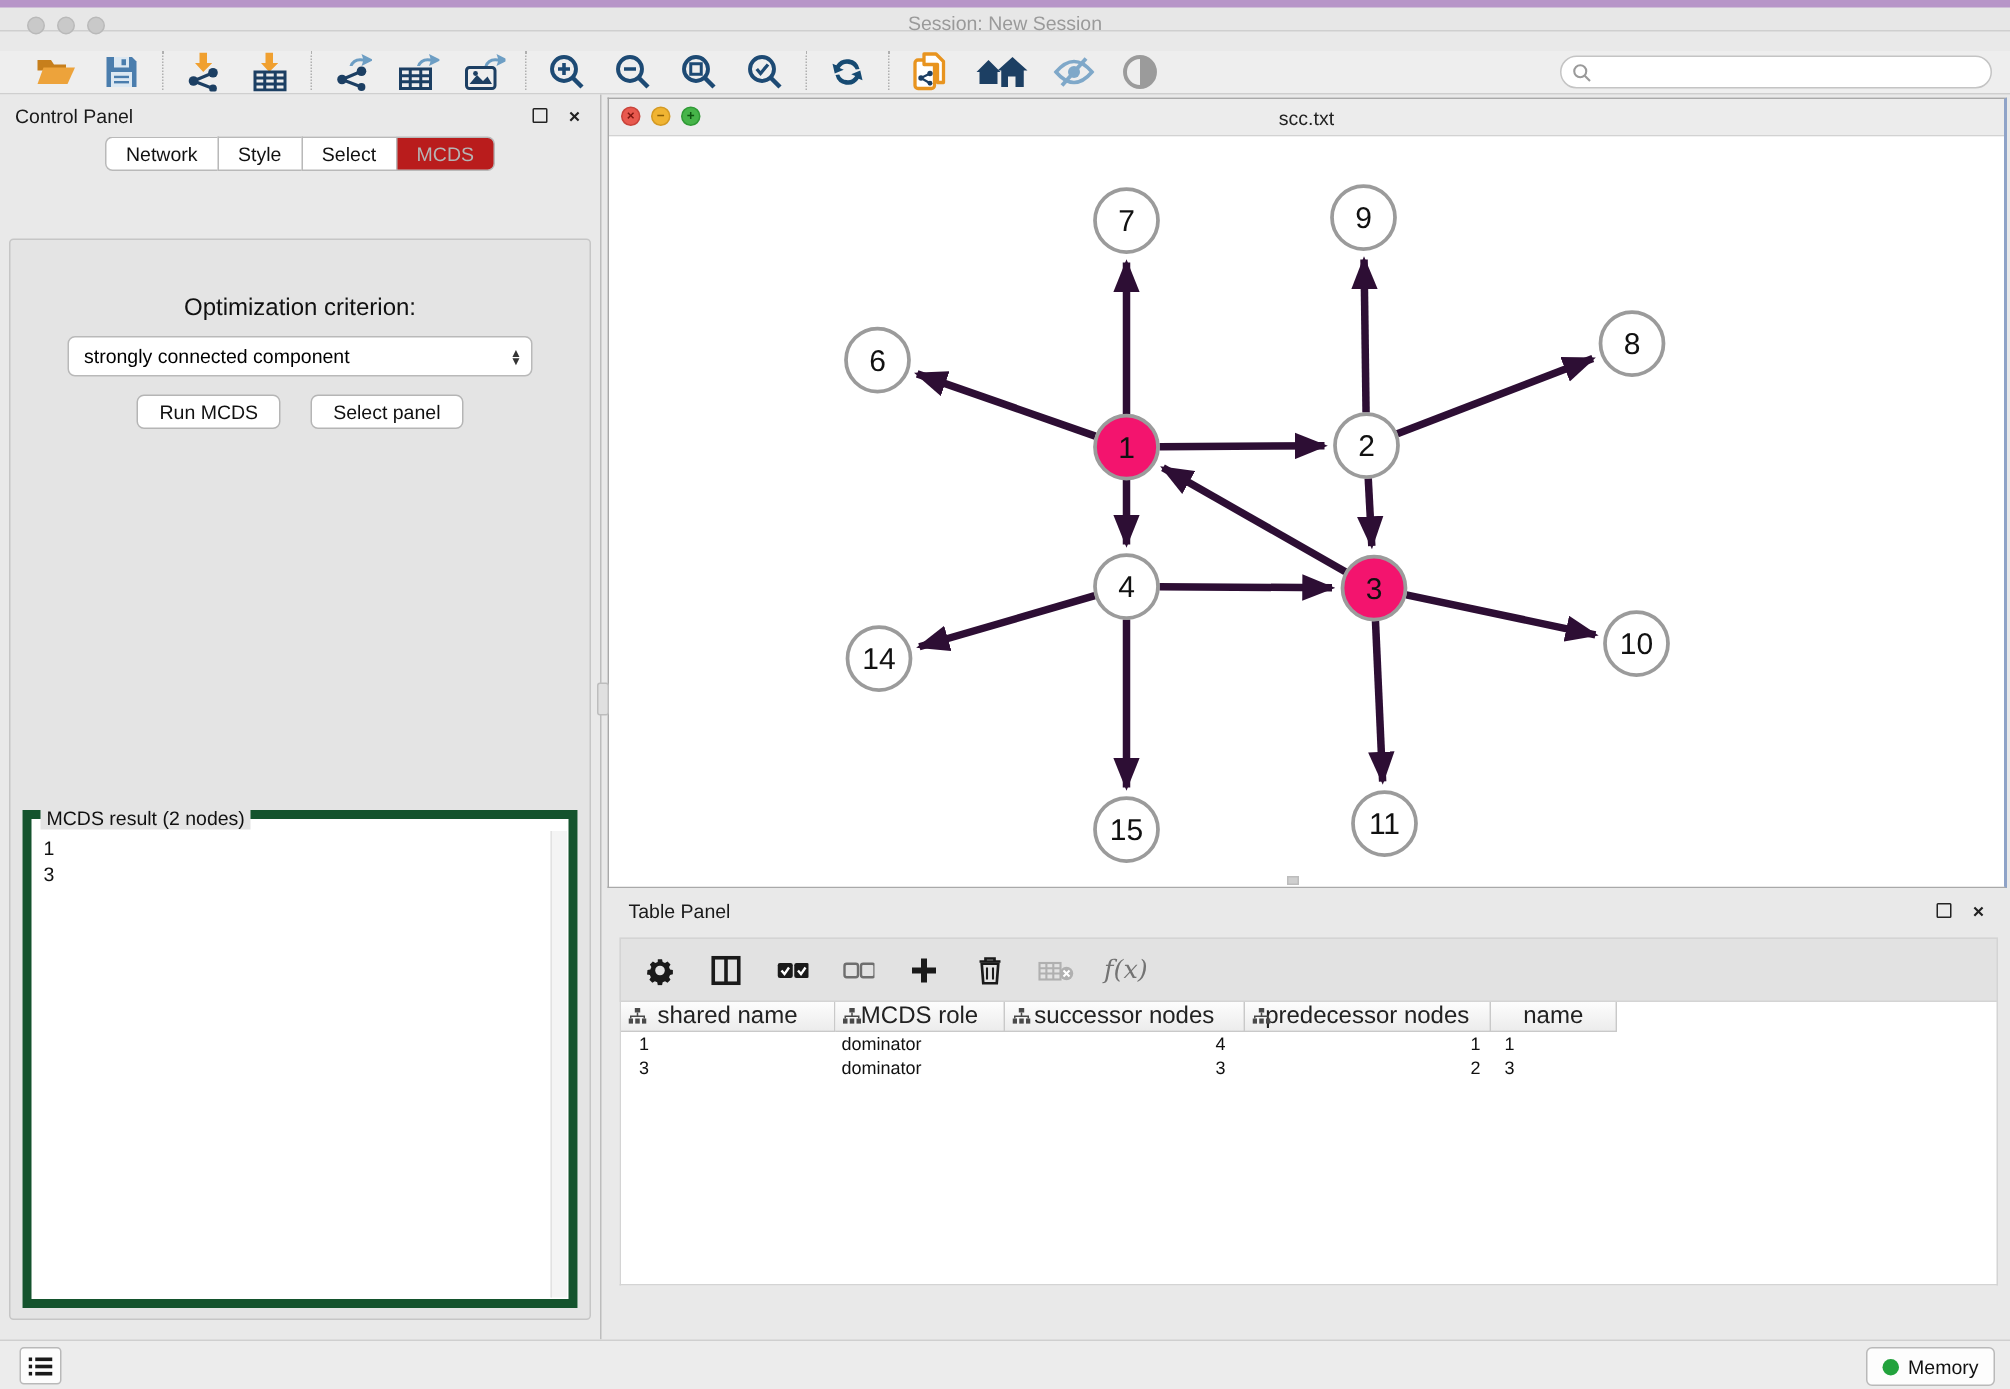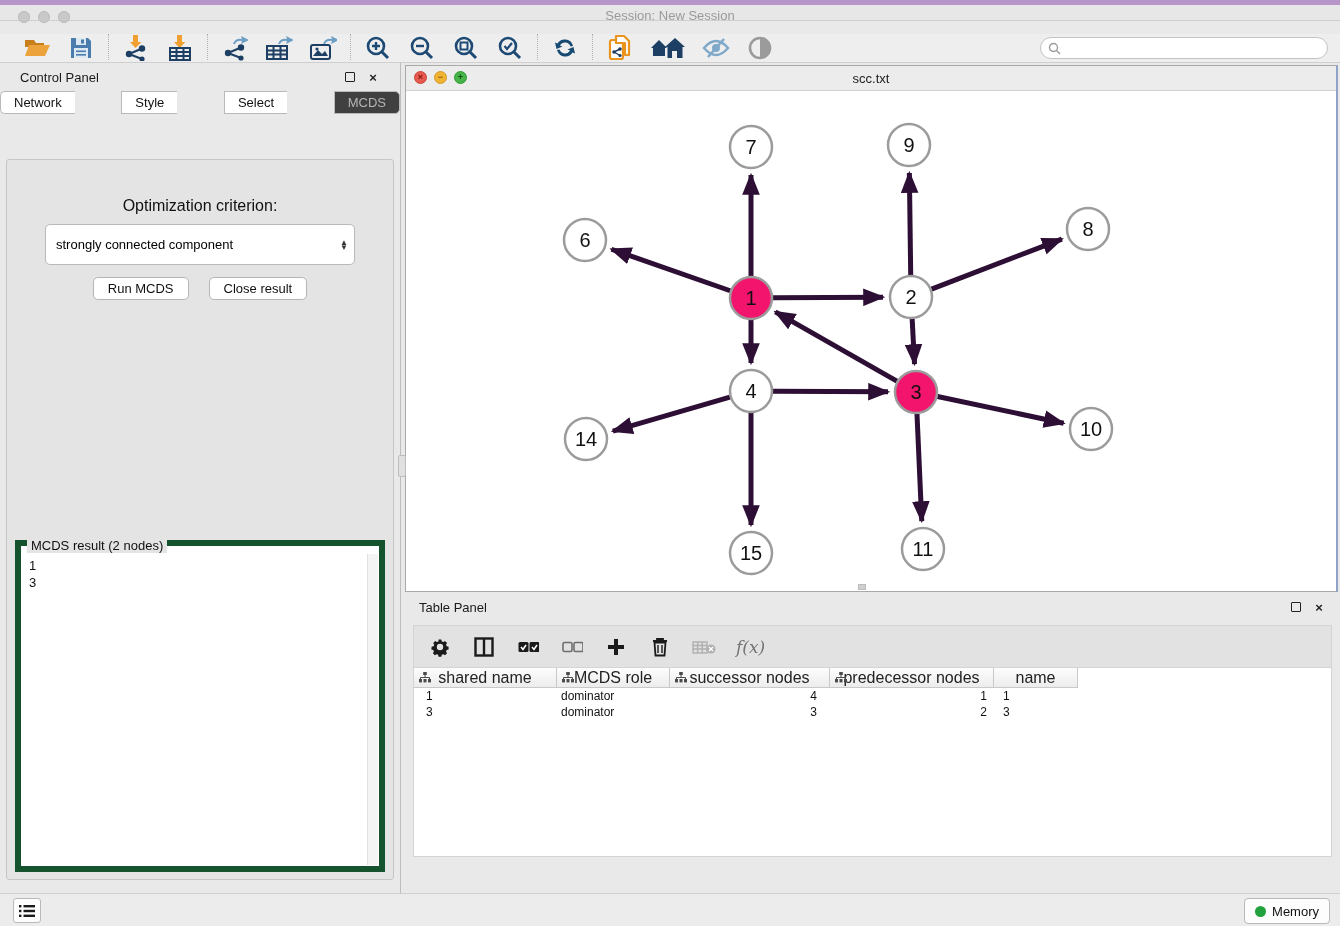--- a/index.html
+++ b/index.html
@@ -17,34 +17,34 @@
   
   .toolbar { position:absolute; left:0; top:34px; width:1340px; height:29px; background:#eeeeee; border-bottom:1px solid #cfcfcf; display:flex; align-items:center; padding-left:10px; }
   .tb-group { display:flex; align-items:center; gap:16px; padding:0 13px; }
   .tb-sep { width:1px; height:26px; border-left:1px dotted #b0b0b0; margin-top:-2px; }
   .tb-btn { width:28px; height:26px; display:flex; align-items:center; justify-content:center; cursor:default; }
   .searchbox { position:absolute; right:12px; top:50%; transform:translateY(-50%); width:288px; height:22px; background:#fff; border:1px solid #c4c4c4; border-radius:12px; display:flex; align-items:center; padding-left:7px; gap:4px; }
   .searchbox input { border:none; outline:none; flex:1; font-size:12px; background:transparent; height:18px; font-family:inherit; }
 
   
   .control-panel { position:absolute; left:0; top:63px; width:401px; height:830px; background:#e9e9e9; border-right:1px solid #bdbdbd; }
-  .panel-hdr { height:28px; display:flex; align-items:center; padding:0 20px; font-size:13px; color:#1a1a1a; }
+  .panel-hdr { height:28px; display:flex; align-items:center; padding:0 10px; font-size:13px; color:#1a1a1a; }
   .panel-hdr .spacer { flex:1; }
   .hdr-btn { width:14px; height:13px; margin-left:9px; display:flex; align-items:center; justify-content:center; font-size:13px; font-weight:bold; color:#222; }
   .float-glyph { width:10px; height:10px; border:1.5px solid #222; border-radius:1px; }
 
-  .tabrow { display:flex; justify-content:space-between; position:relative; z-index:2; }
+  .tabrow { display:flex; justify-content:center; position:relative; z-index:2; }
   .tab { font-size:13px; padding:3px 13px; background:#fff; border:1px solid #b9b9b9; border-right:none; color:#111; cursor:pointer; }
   .tab:first-child { border-radius:5px 0 0 5px; }
   .tab:last-child { border-radius:0 5px 5px 0; border-right:1px solid #b9b9b9; }
-  .tab.selected { background:#404040; color:#b5b5b5; }
+  .tab.selected { background:#b91c1c; color:#b5b5b5; }
 
   .cp-content { position:absolute; left:6px; right:6px; top:107px; bottom:13px; background:#e4e4e4; border:1px solid #c6c6c6; border-radius:3px; margin-top:-11px; padding-top:11px; }
   .opt-label { text-align:center; font-size:16px; margin-top:26px; color:#111; }
-  .dropdown { margin:9px auto 0; width:310px; height:41px; background:#fff; border:1px solid #b9b9b9; border-radius:5px; display:flex; align-items:center; padding:0 6px 0 10px; font-size:13px; cursor:pointer; }
+  .dropdown { margin:9px auto 0; width:310px; height:27px; background:#fff; border:1px solid #b9b9b9; border-radius:5px; display:flex; align-items:center; padding:0 6px 0 10px; font-size:13px; cursor:pointer; }
   .dropdown .dd-label { flex:1; }
   .dd-arrows { display:flex; flex-direction:column; align-items:center; line-height:5px; font-size:8px; color:#333; }
   .btnrow { display:flex; justify-content:center; gap:20px; margin-top:12px; }
   .pushbtn { font-size:13px; background:#fff; border:1px solid #b5b5b5; border-radius:5px; padding:3px 14px; color:#111; cursor:pointer; }
 
   .result-box { position:absolute; left:8px; right:8px; top:380px; bottom:7px; border:6px solid #14532d; background:#fff; }
   .result-legend { position:absolute; top:-8px; left:6px; background:#e4e4e4; padding:0 4px; font-size:13px; color:#111; }
   .result-area { position:absolute; inset:8px 12px 1px 1px; background:#fff; font-size:13px; line-height:17px; padding:3px 0 0 7px; color:#111; }
   .result-scroll { position:absolute; top:8px; bottom:1px; right:1px; width:11px; background:#f4f4f4; border-left:1px solid #e2e2e2; }
 
@@ -264,21 +264,21 @@
       <div class="opt-label">Optimization criterion:</div>
       <div class="dropdown">
         <span class="dd-label">strongly connected component</span>
         <span class="dd-arrows">
             <span>▲</span>
             <span>▼</span>
           </span>
       </div>
       <div class="btnrow">
         <button class="pushbtn">Run MCDS</button>
-        <button class="pushbtn">Close result</button>
+        <button class="pushbtn">Select panel</button>
       </div>
       <div class="result-box">
         <span class="result-legend">MCDS result (2 nodes)</span>
         <div class="result-area">
             <div>1</div>
             <div>3</div>
           </div>
         <div class="result-scroll"></div>
       </div>
     </div>

